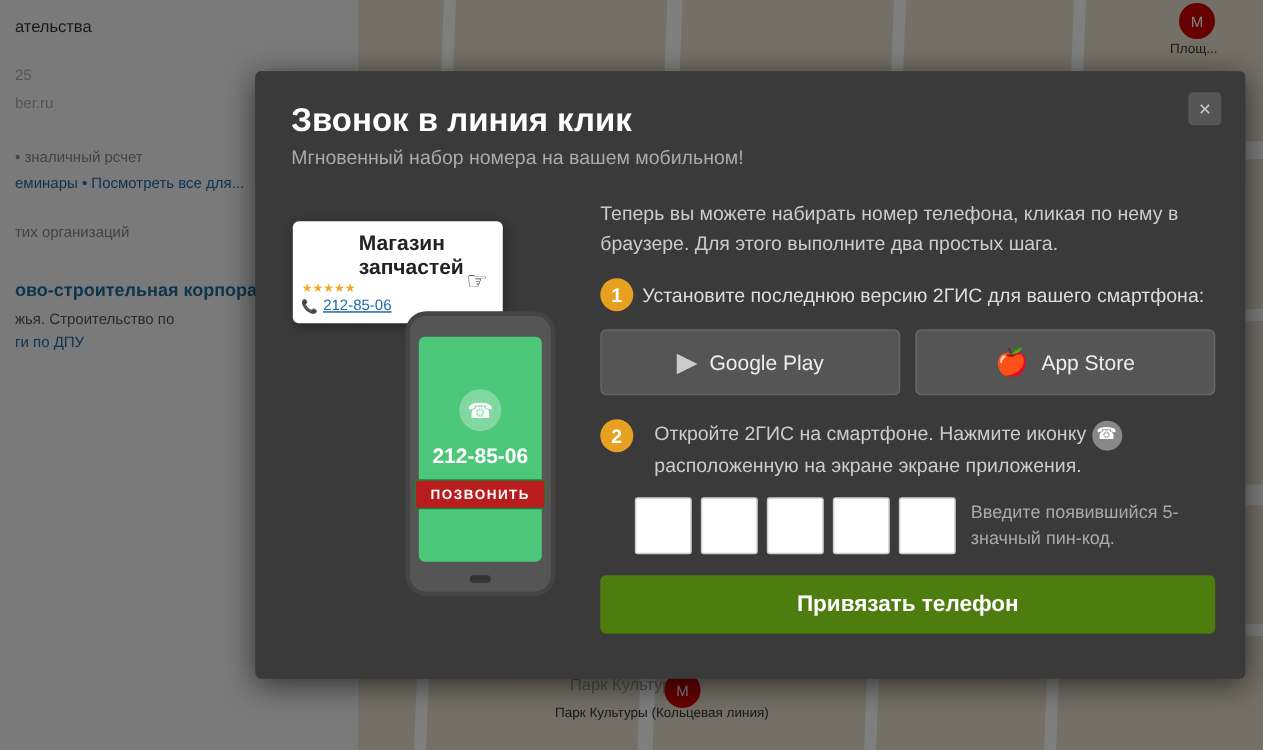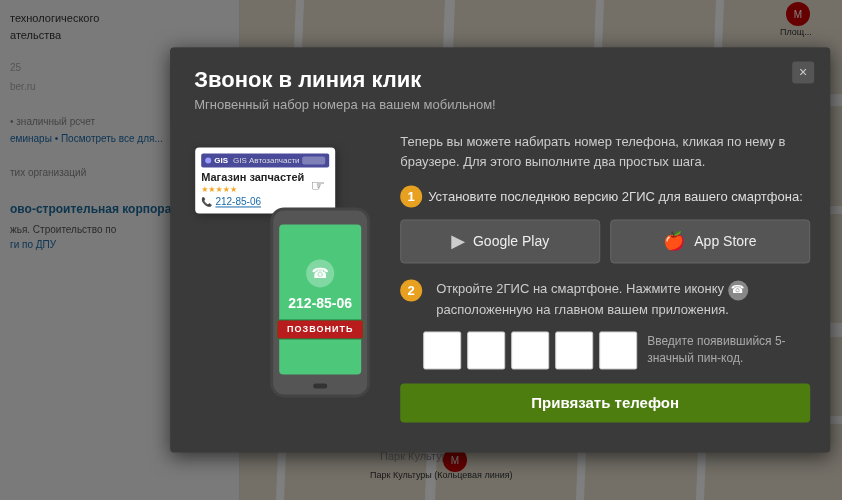--- a/index.html
+++ b/index.html
@@ -290,23 +290,24 @@
 
     .browser-address {
       background: rgba(255,255,255,0.3);
       height: 8px;
       flex: 1;
       border-radius: 2px;
     }
 
     .listing-title {
       font-weight: bold;
-      font-size: 11px;
+      font-size: 14px;
       color: #222;
       margin-bottom: 2px;
+      margin-left: 38px;
     }
 
     .stars {
       color: #f5a623;
       font-size: 8px;
       margin-bottom: 2px;
     }
 
     .phone-link {
       color: #1a6aaa;
@@ -441,21 +442,20 @@
     <text x="630" y="254" text-anchor="middle" font-size="10" fill="#fff" font-family="Arial">М</text>
     <text x="645" y="245" font-size="9" fill="#333" font-family="Arial">Арбатская</text>
     <circle cx="455" cy="460" r="12" fill="#cc0000"></circle>
     <text x="455" y="464" text-anchor="middle" font-size="10" fill="#fff" font-family="Arial">М</text>
     <text x="370" y="478" font-size="9" fill="#333" font-family="Arial">Парк Культуры (Кольцевая линия)</text>
   </svg>
 </div>
 
 <div class="sidebar">
   <div class="sidebar-text">
-    <div>технологического</div>
     <div>ательства</div>
     <br>
     <div style="font-size:10px;color:#aaa;margin-bottom:4px;">25</div>
     <div style="font-size:10px;color:#aaa;margin-bottom:4px;">ber.ru</div>
     <br>
     <div style="font-size:10px;color:#888;margin-bottom:2px;">• зналичный рсчет</div>
     <div style="font-size:10px;color:#1a6aaa;margin-bottom:2px;">еминары • Посмотреть все для...</div>
     <br>
     <div style="font-size:10px;color:#888;margin-bottom:4px;">тих организаций</div>
     <br>
@@ -472,26 +472,20 @@
       <div class="modal-subtitle">Мгновенный набор номера на вашем мобильном!</div>
       <button class="modal-close">×</button>
     </div>
 
     <div class="modal-body">
 
       <div class="modal-left">
         <div class="phone-illustration">
 
           <div class="browser-card">
-            <div class="browser-bar">
-              <div class="browser-dot"></div>
-              <span style="font-size:8px;color:#fff;font-weight:bold;">GIS</span>
-              <span style="font-size:8px;color:#ddd;margin-left:2px;">GIS Автозапчасти</span>
-              <div class="browser-address"></div>
-            </div>
             <div class="listing-title">Магазин запчастей</div>
             <div class="stars">★★★★★</div>
             <div style="display:flex;align-items:center;gap:3px;">
               <span style="font-size:9px;color:#666;">📞</span>
               <span class="phone-link">212-85-06</span>
             </div>
             <div class="cursor-hand">☞</div>
           </div>
 
           <div class="arrow-curve">↙</div>
@@ -528,21 +522,21 @@
             <span>App Store</span>
           </button>
         </div>
 
         
         <div class="step2-row">
           <span class="step-label">2</span>
           <span class="step2-text">
             <span>Откройте 2ГИС на смартфоне. Нажмите иконку</span>
             <span class="phone-icon-inline">☎</span>
-            <span>расположенную на главном вашем приложения.</span>
+            <span>расположенную на экране экране приложения.</span>
           </span>
         </div>
 
         
         <div class="pin-row">
           <div class="pin-boxes">
             <div class="pin-box"></div>
             <div class="pin-box"></div>
             <div class="pin-box"></div>
             <div class="pin-box"></div>

